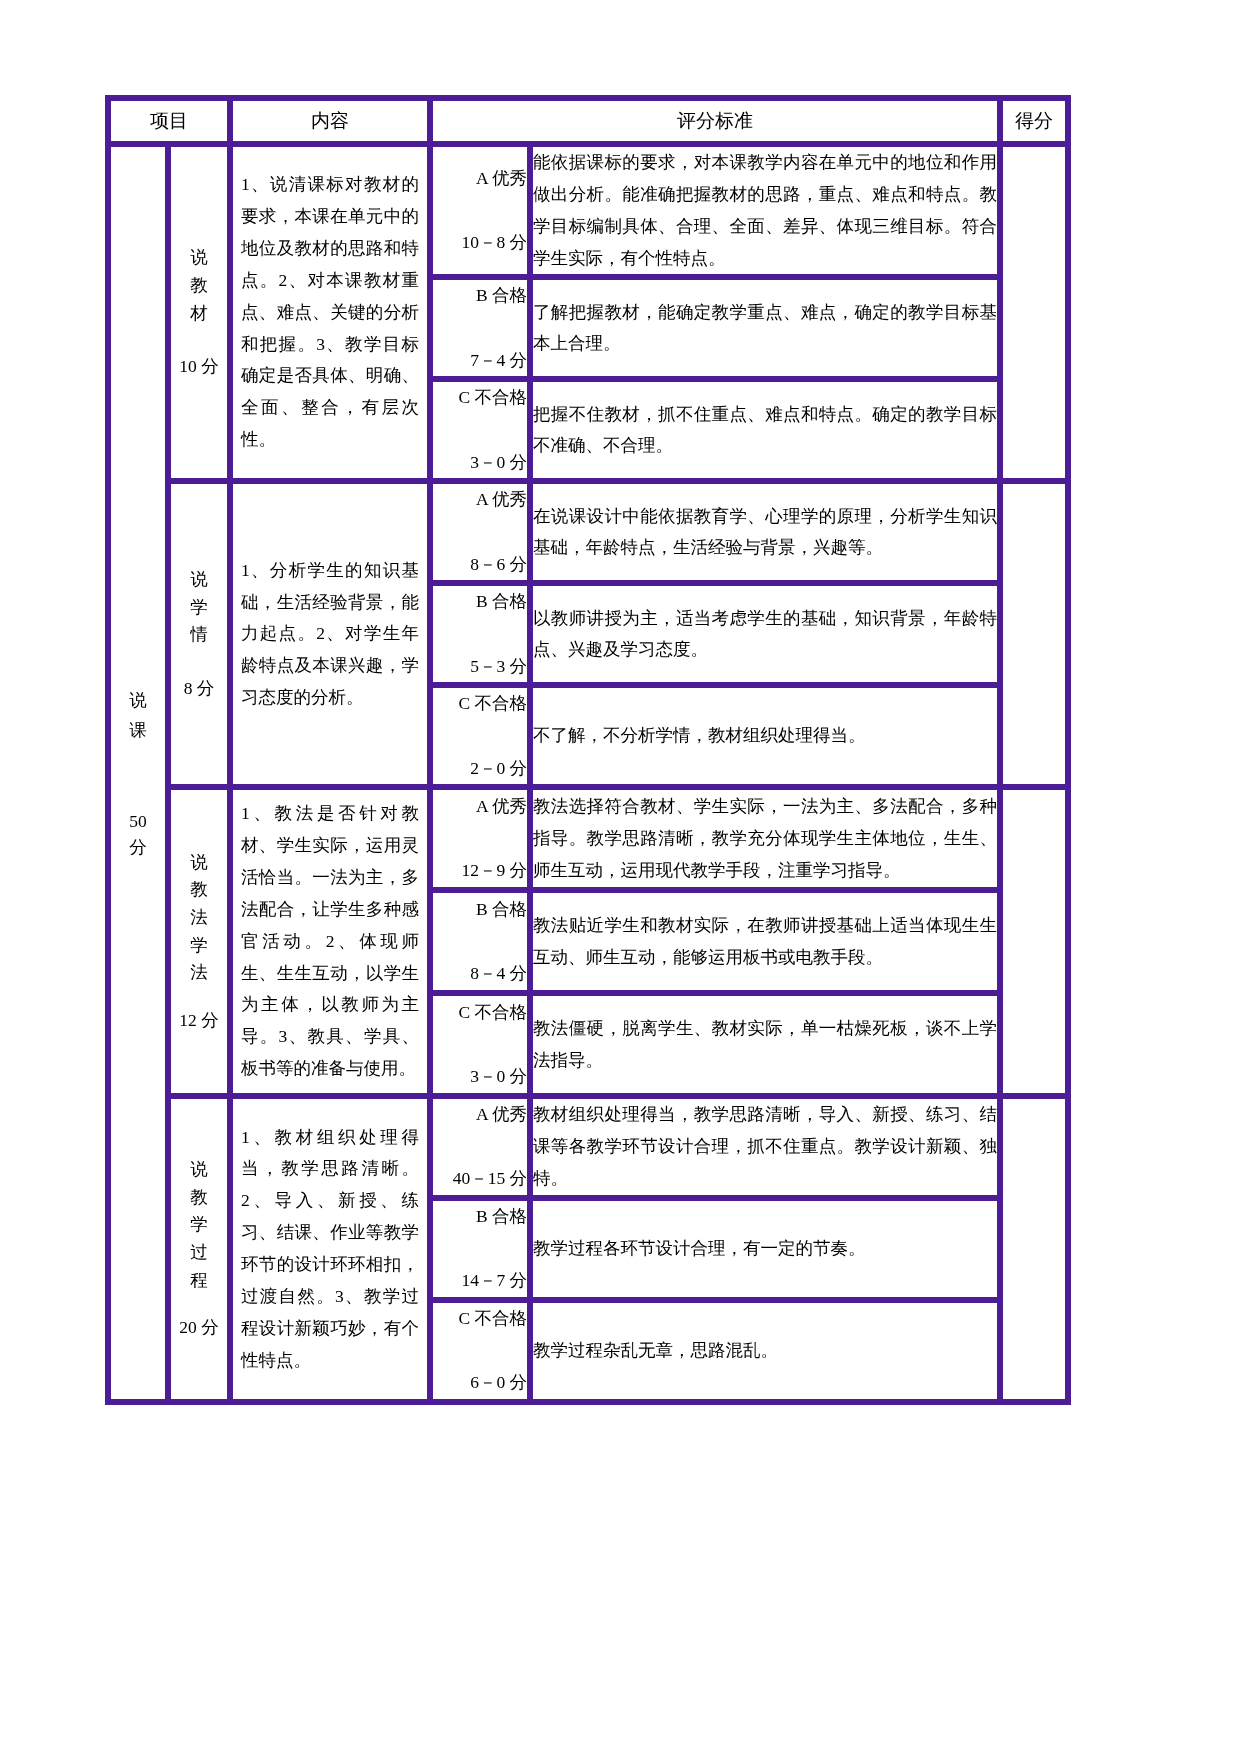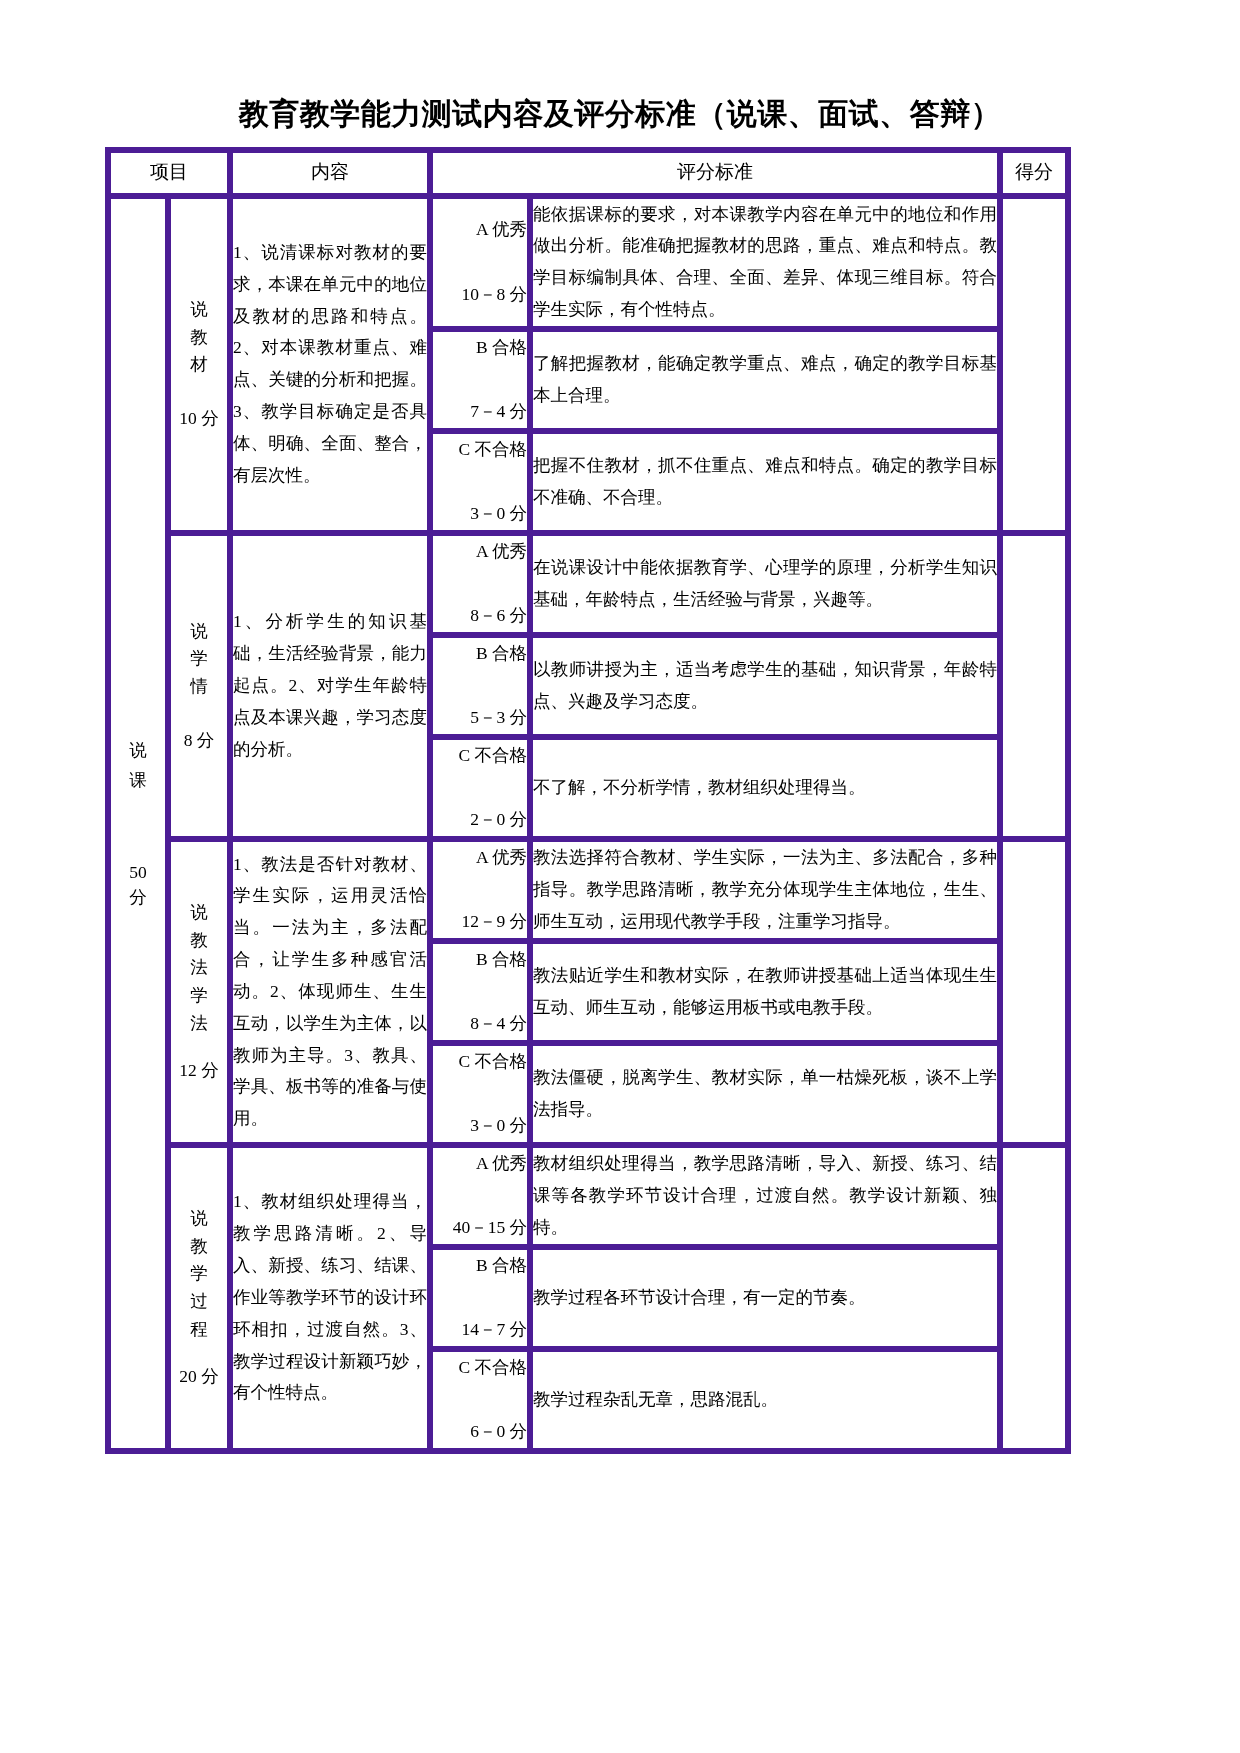--- a/index.html
+++ b/index.html
@@ -109,21 +109,21 @@
     line-height: 1.45;
   }
 
   .content-cell {
     padding: 8px 9px 8px 10px;
     vertical-align: middle;
     text-align: justify;
     text-justify: inter-ideograph;
     line-height: 1.82;
   }
-  .content-cell p { margin: 0; }
+  .content-cell p { margin: 8px; }
 
   .grade-cell {
     text-align: right;
     vertical-align: middle;
     padding: 6px 4px;
     line-height: 1.8;
   }
   .grade-cell .g-label { display: block; white-space: nowrap; }
   .grade-cell .g-range { display: block; white-space: nowrap; margin-top: 33px; }
 
@@ -134,21 +134,20 @@
     text-justify: inter-ideograph;
     line-height: 1.82;
   }
   .score-cell { background: #ffffff; }
 </style>
 </head>
 <body>
 
 <div class="page">
 
-  <h1 class="doc-title">教育教学能力测试内容及评分标准（说课、面试、答辩）</h1>
 
 
   <table class="rubric">
     <colgroup>
       <col class="col-item">
         <col class="col-sub">
         <col class="col-content">
       <col class="col-grade">
         <col class="col-desc">
         <col class="col-score">
@@ -288,21 +287,21 @@
             <span class="pts">20 分</span>
           </div>
         </td>
         <td class="content-cell" rowspan="3">
           <p>1、教材组织处理得当，教学思路清晰。2、导入、新授、练习、结课、作业等教学环节的设计环环相扣，过渡自然。3、教学过程设计新颖巧妙，有个性特点。</p>
         </td>
         <td class="grade-cell">
           <span class="g-label">A 优秀</span>
           <span class="g-range">40－15 分</span>
         </td>
-        <td class="desc-cell">教材组织处理得当，教学思路清晰，导入、新授、练习、结课等各教学环节设计合理，过渡自然。教学设计新颖、独特。</td>
+        <td class="desc-cell">教材组织处理得当，教学思路清晰，导入、新授、练习、结课等各教学环节设计合理，抓不住重点。教学设计新颖、独特。</td>
         <td class="score-cell" rowspan="3"></td>
       </tr>
       <tr>
         <td class="grade-cell">
           <span class="g-label">B 合格</span>
           <span class="g-range">14－7 分</span>
         </td>
         <td class="desc-cell">教学过程各环节设计合理，有一定的节奏。</td>
       </tr>
       <tr>

